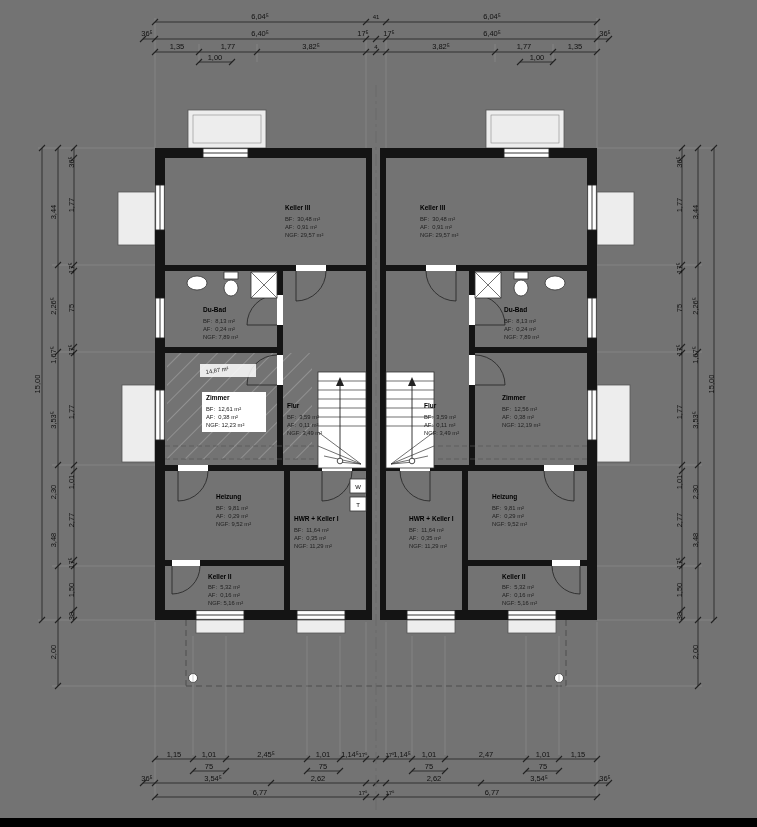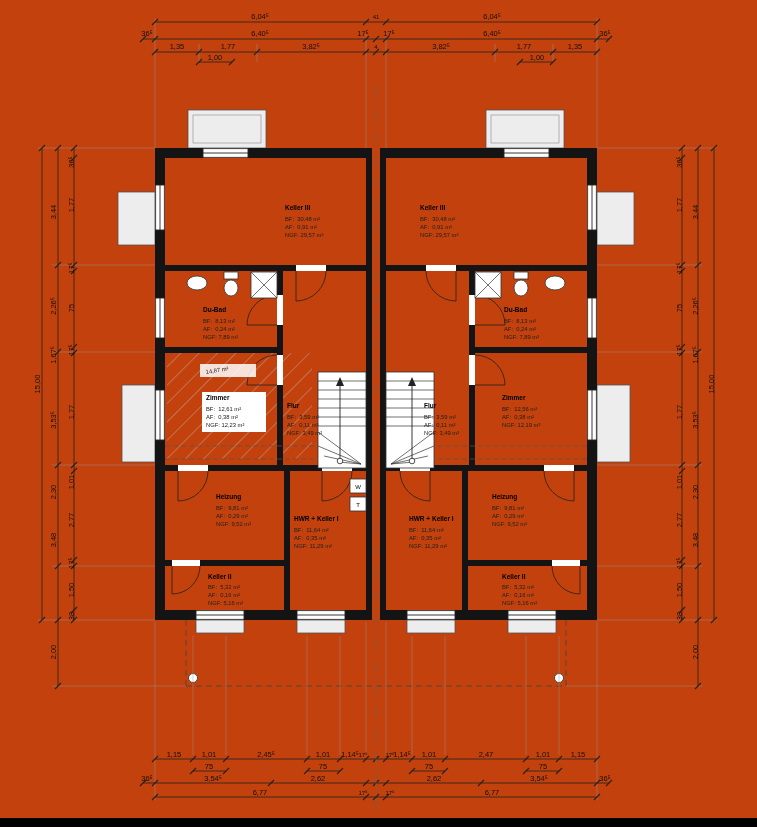--- a/index.html
+++ b/index.html
@@ -1,16 +1,16 @@
 <!DOCTYPE html>
 <html><head>
 <meta charset="utf-8">
 <style>
   html,body{margin:0;padding:0;background:#fff;}
-  #stage{position:relative;width:757px;height:827px;background:#c2410c;overflow:hidden;
+  #stage{position:relative;width:757px;height:827px;background:#737373;overflow:hidden;
          font-family:"Liberation Sans",sans-serif;}
   svg text{white-space:pre;font-family:"Liberation Sans",sans-serif;}
   .dim{font-size:7.5px;fill:#111;text-anchor:middle;}
   .dimS{font-size:6px;fill:#111;text-anchor:middle;}
   .rn{font-size:6.5px;font-weight:bold;fill:#000;}
   .rl{font-size:5.8px;fill:#222;}
   .app{font-size:6px;fill:#000;text-anchor:middle;}
   .wall{fill:#141414;}
   .opening{fill:#ffffff;}
   .thin{stroke:#222;stroke-width:.8;fill:none;}

